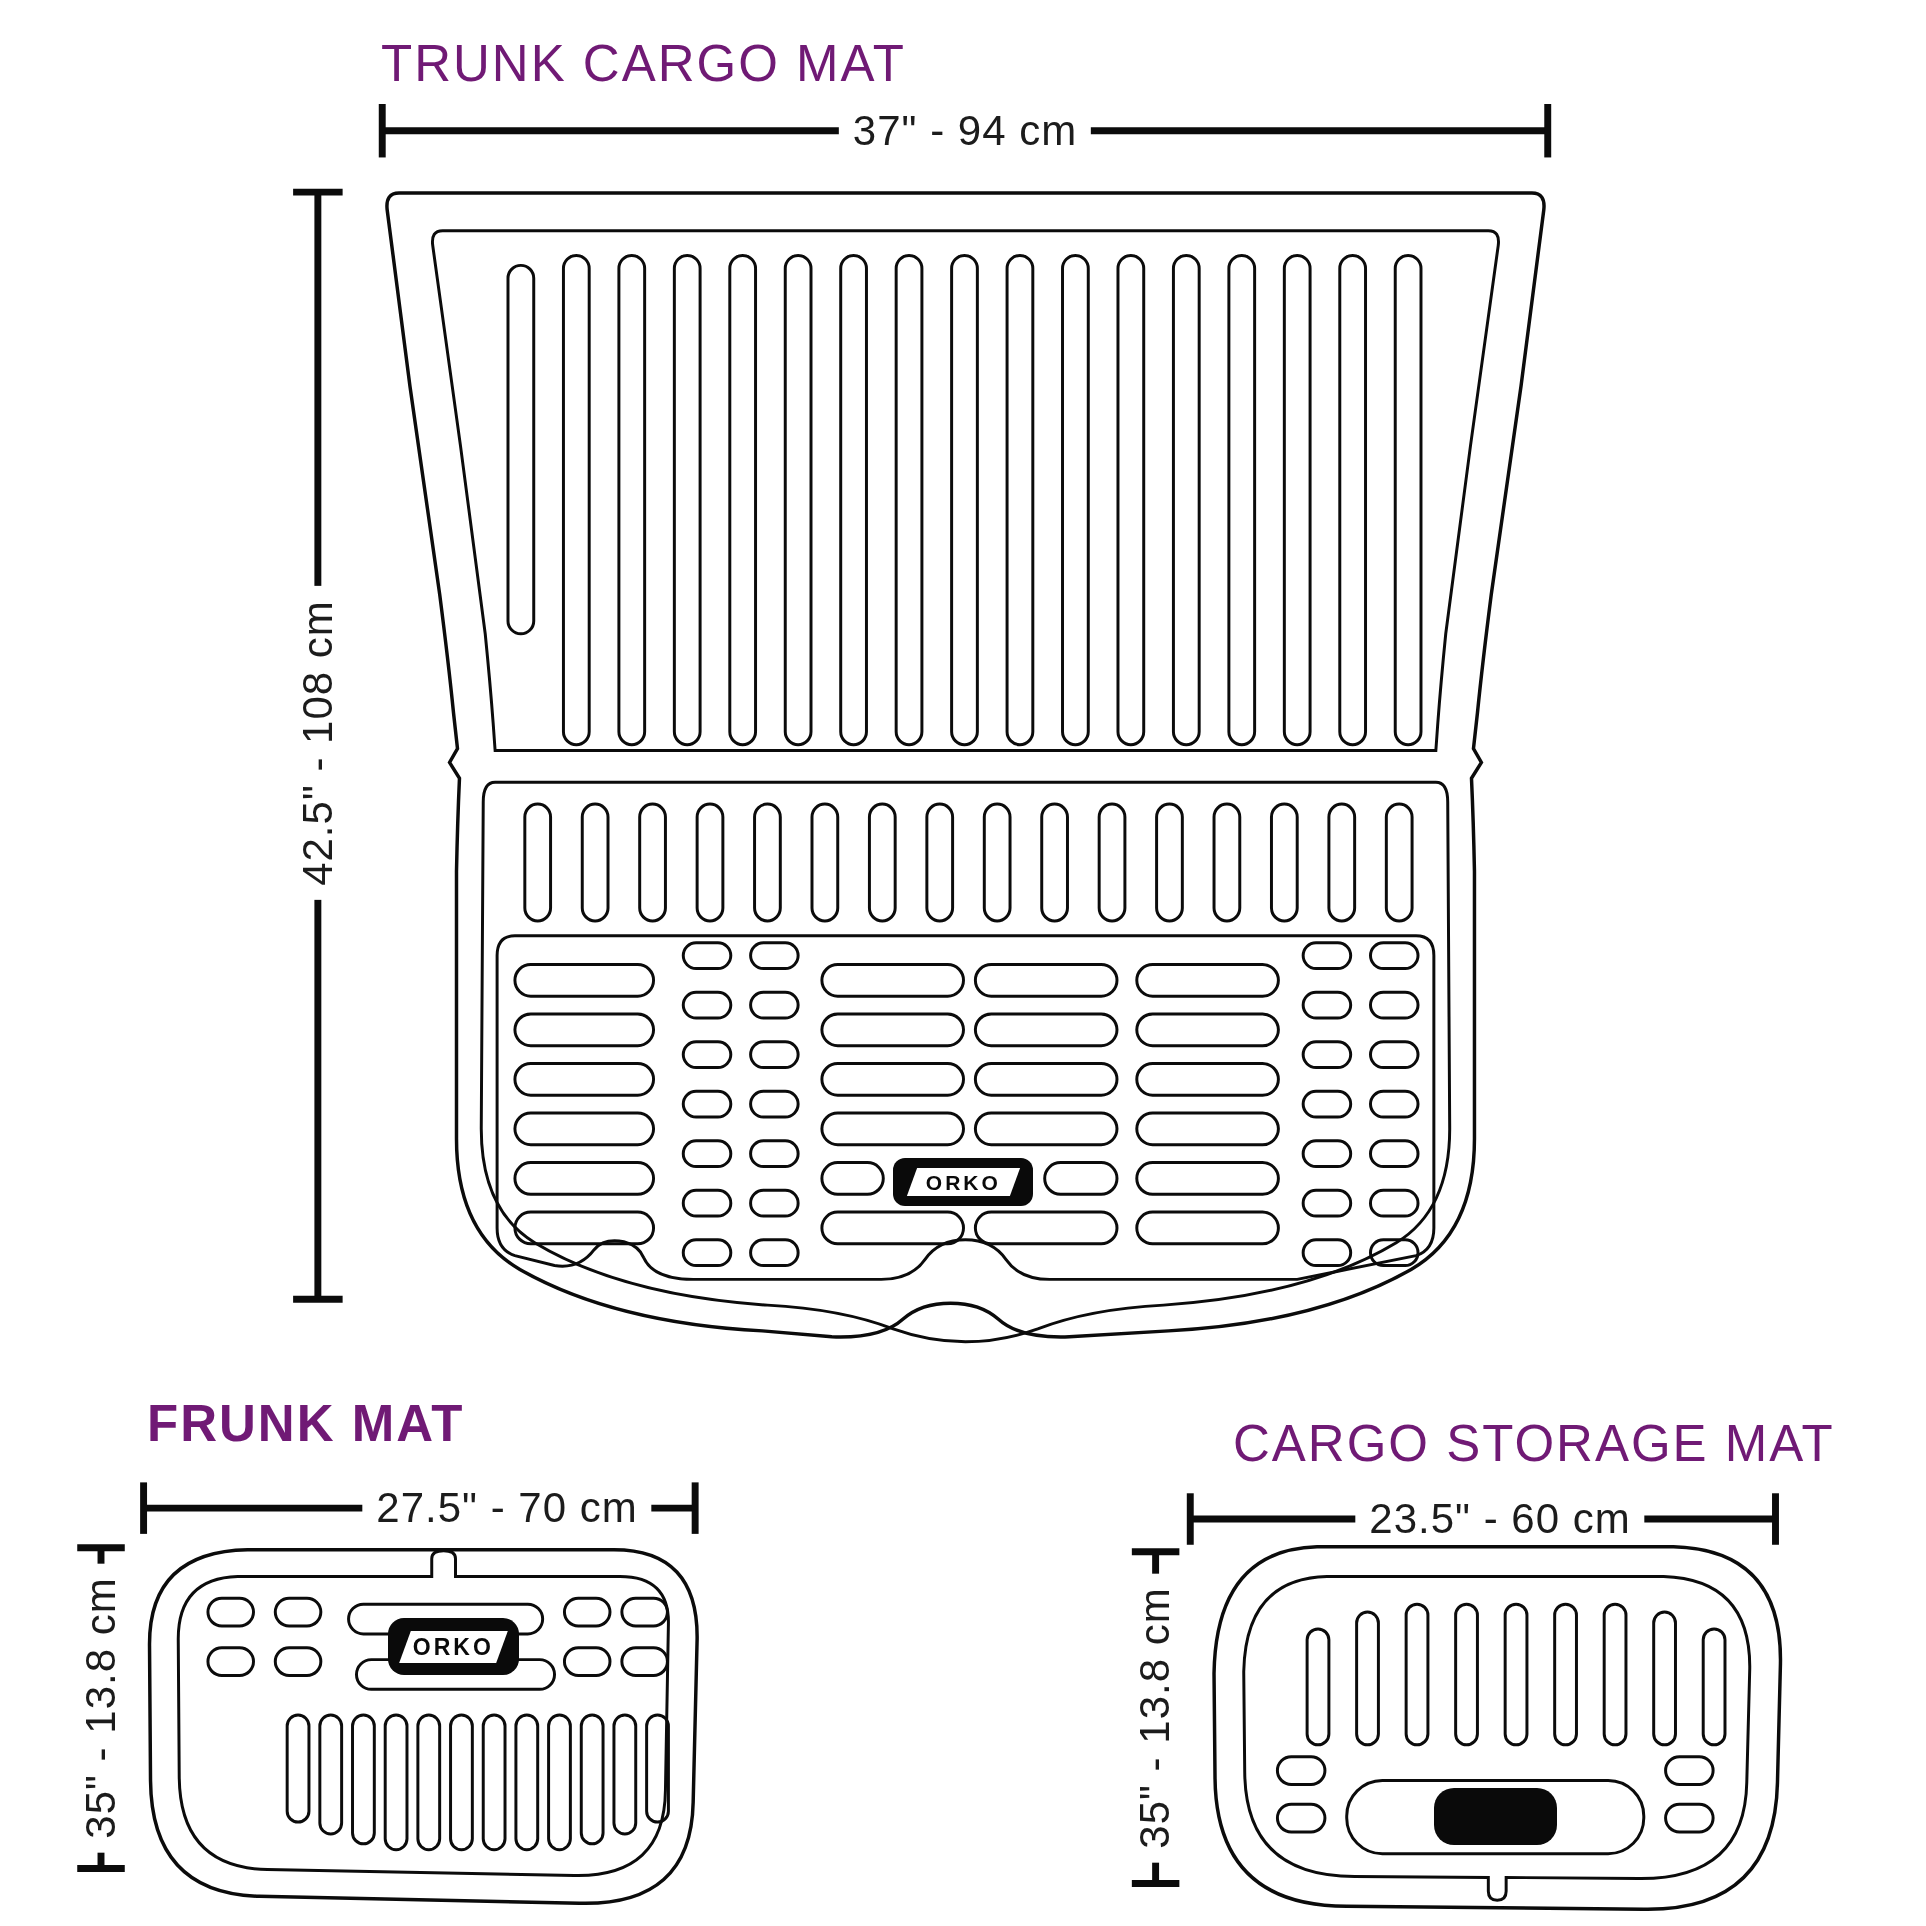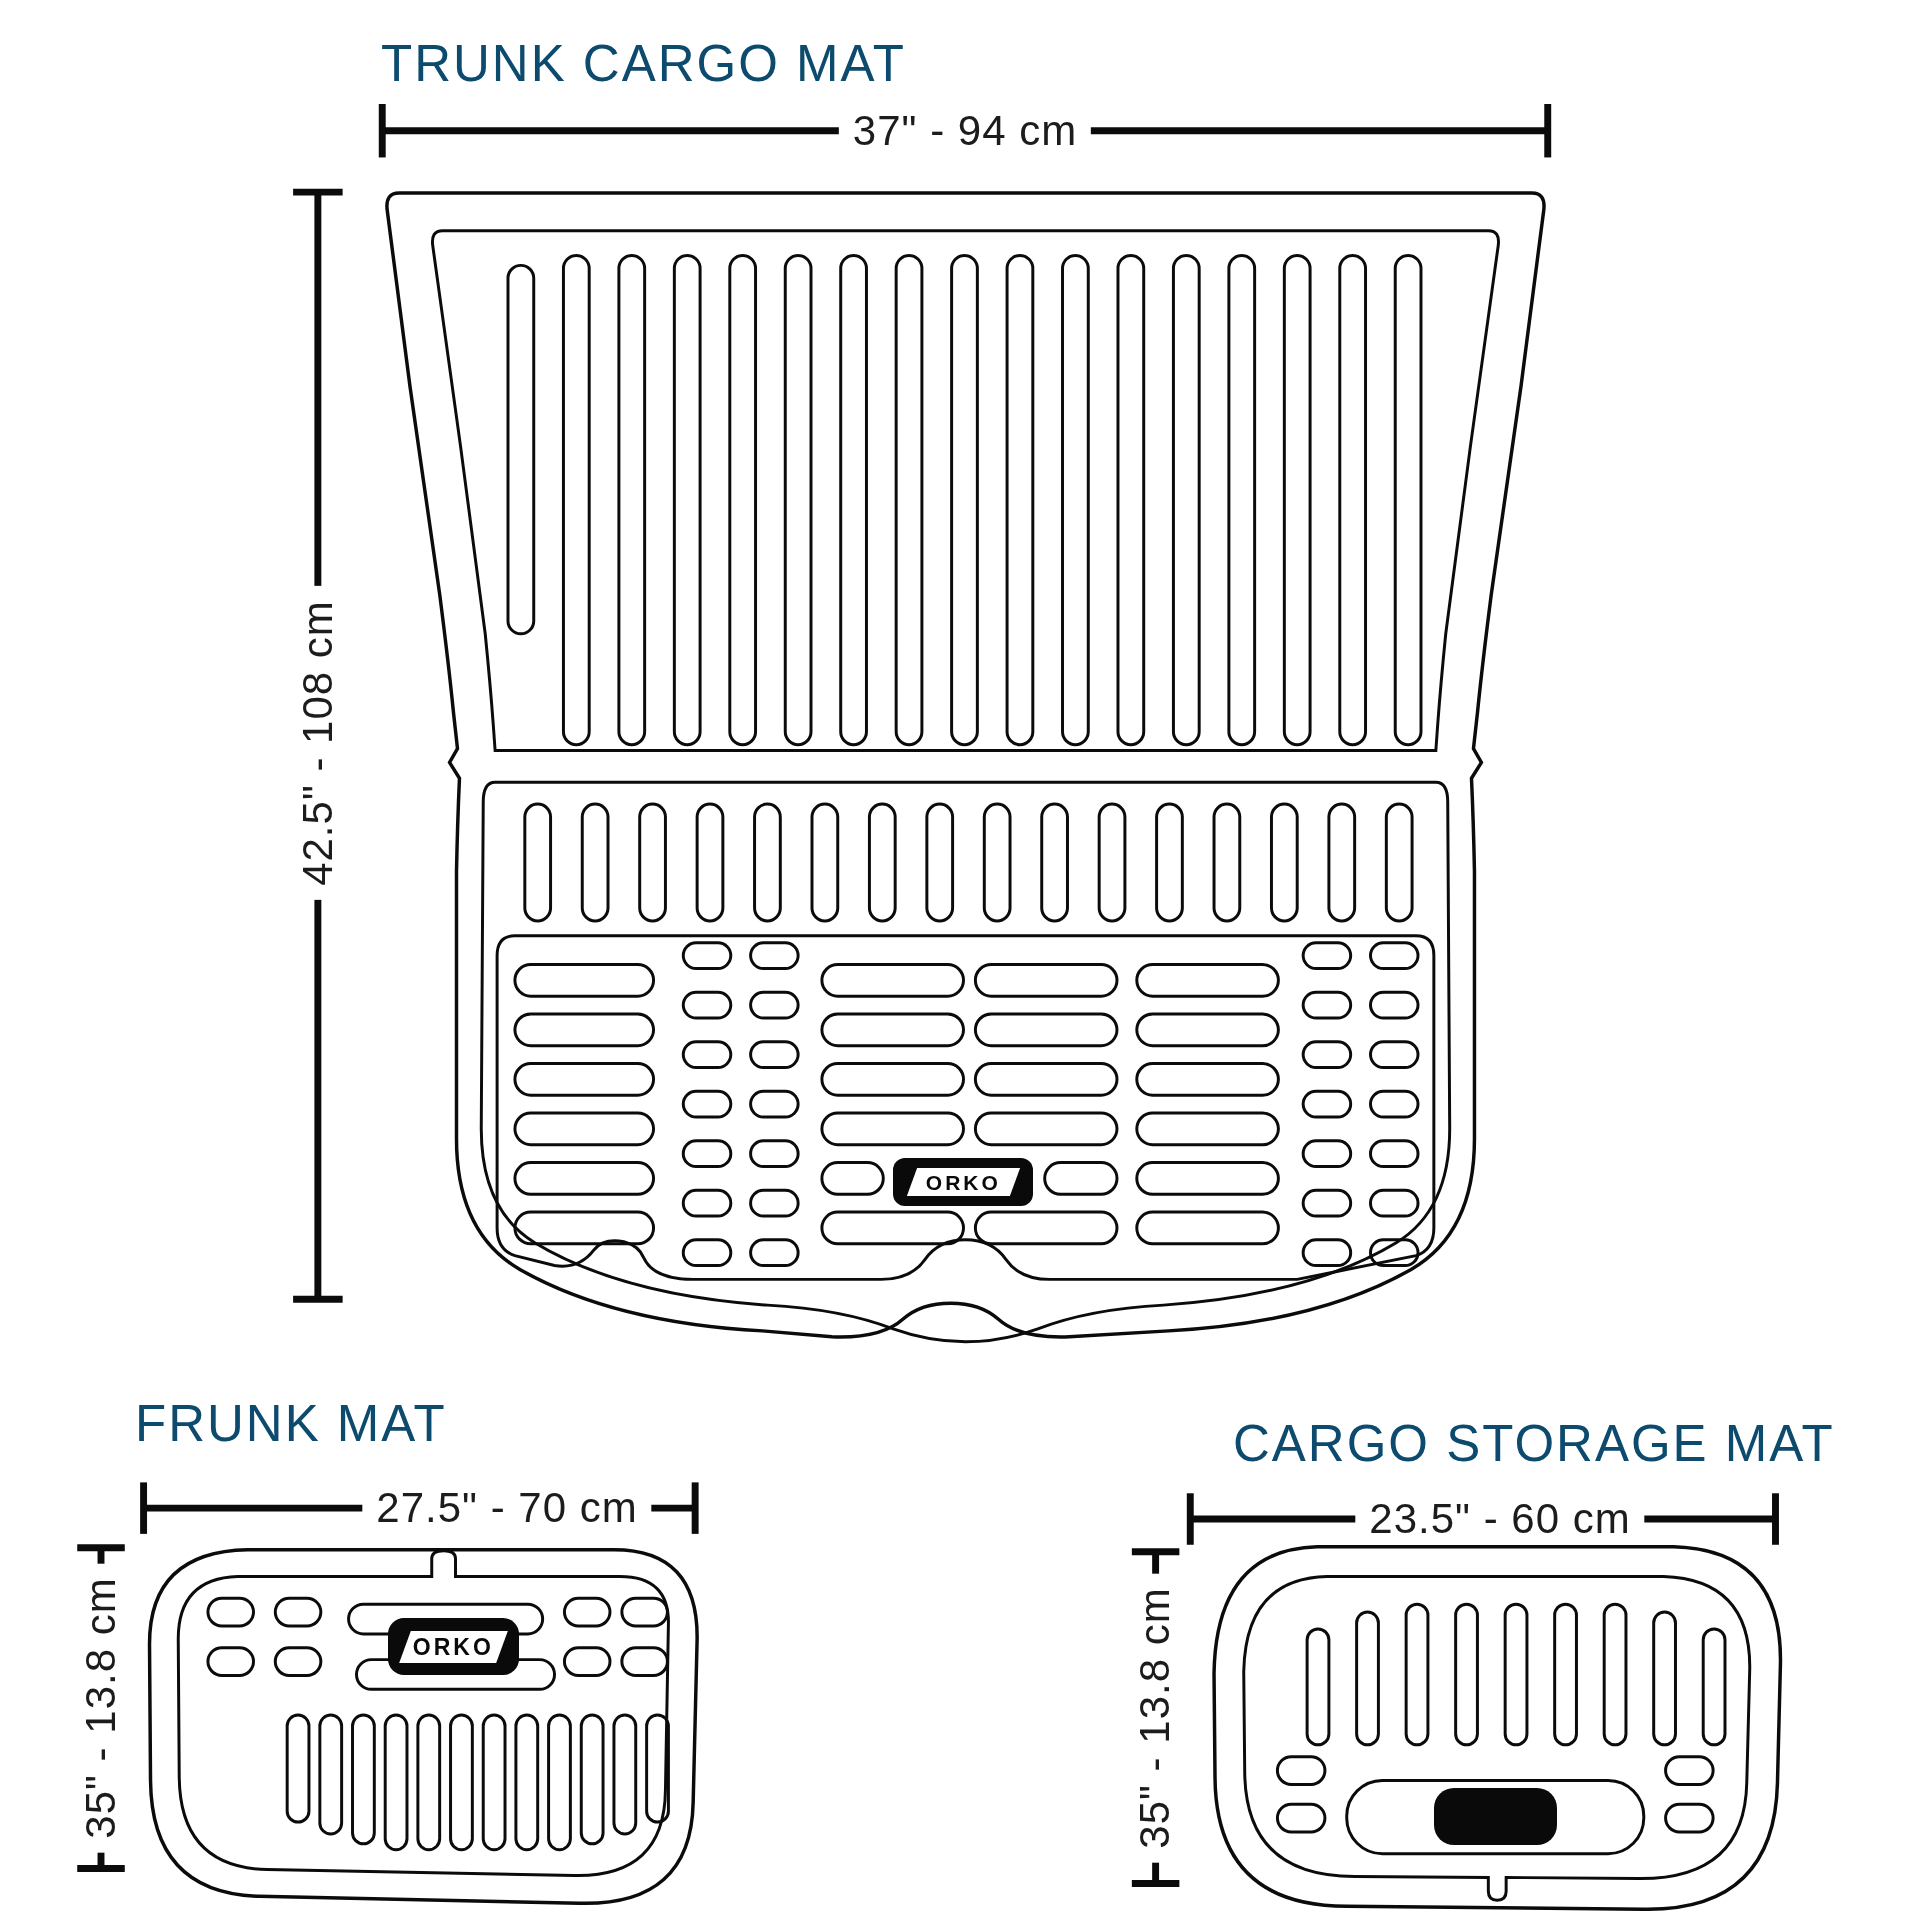--- a/index.html
+++ b/index.html
@@ -3,21 +3,21 @@
 <meta charset="utf-8">
 <style>
   html,body{margin:0;padding:0;background:#ffffff;}
   #canvas{
     position:relative;width:1927px;height:1927px;background:#ffffff;overflow:hidden;
     font-family:"Liberation Sans", sans-serif;color:#161616;
   }
   #art{position:absolute;left:0;top:0;}
   .title{
     position:absolute;font-size:51px;letter-spacing:2px;font-weight:400;
-    color:#0c4a6e;white-space:nowrap;
+    color:#701a75;white-space:nowrap;
   }
   .dim-label{
     position:absolute;font-size:42px;letter-spacing:1px;color:#1c1c1c;
     background:#ffffff;padding:0 14px;white-space:nowrap;
     transform:translate(-50%,-50%);
   }
   .dim-label.vert{transform:translate(-50%,-50%) rotate(-90deg);}
   .badge{
     position:absolute;background:#0a0a0a;border-radius:12px;
     display:flex;align-items:center;justify-content:center;
@@ -260,21 +260,21 @@
           <rect x="1682" y="1774" width="48" height="28" rx="14"></rect>
           <rect x="1682" y="1822" width="48" height="28" rx="14"></rect>
         </g>
     </g>
   </svg>
 
   <div class="title" style="left:381px;top:34px;">TRUNK CARGO MAT</div>
   <div class="dim-label" style="left:965px;top:131px;">37" - 94 cm</div>
   <div class="dim-label vert" style="left:318px;top:743px;">42.5" - 108 cm</div>
 
-  <div class="title" style="left:135px;top:1394px;">FRUNK MAT</div>
+  <div class="title" style="left:147px;top:1394px;font-weight:bold;">FRUNK MAT</div>
   <div class="dim-label" style="left:507px;top:1508px;">27.5" - 70 cm</div>
   <div class="dim-label vert" style="left:101px;top:1708px;">35" - 13.8 cm</div>
 
   <div class="title" style="left:1233px;top:1414px;">CARGO STORAGE MAT</div>
   <div class="dim-label" style="left:1500px;top:1519px;">23.5" - 60 cm</div>
   <div class="dim-label vert" style="left:1155px;top:1718px;">35" - 13.8 cm</div>
 
   <div class="badge" id="orko-badge-trunk">
     <span class="badge-plate">
       <span class="badge-text">ORKO</span>

